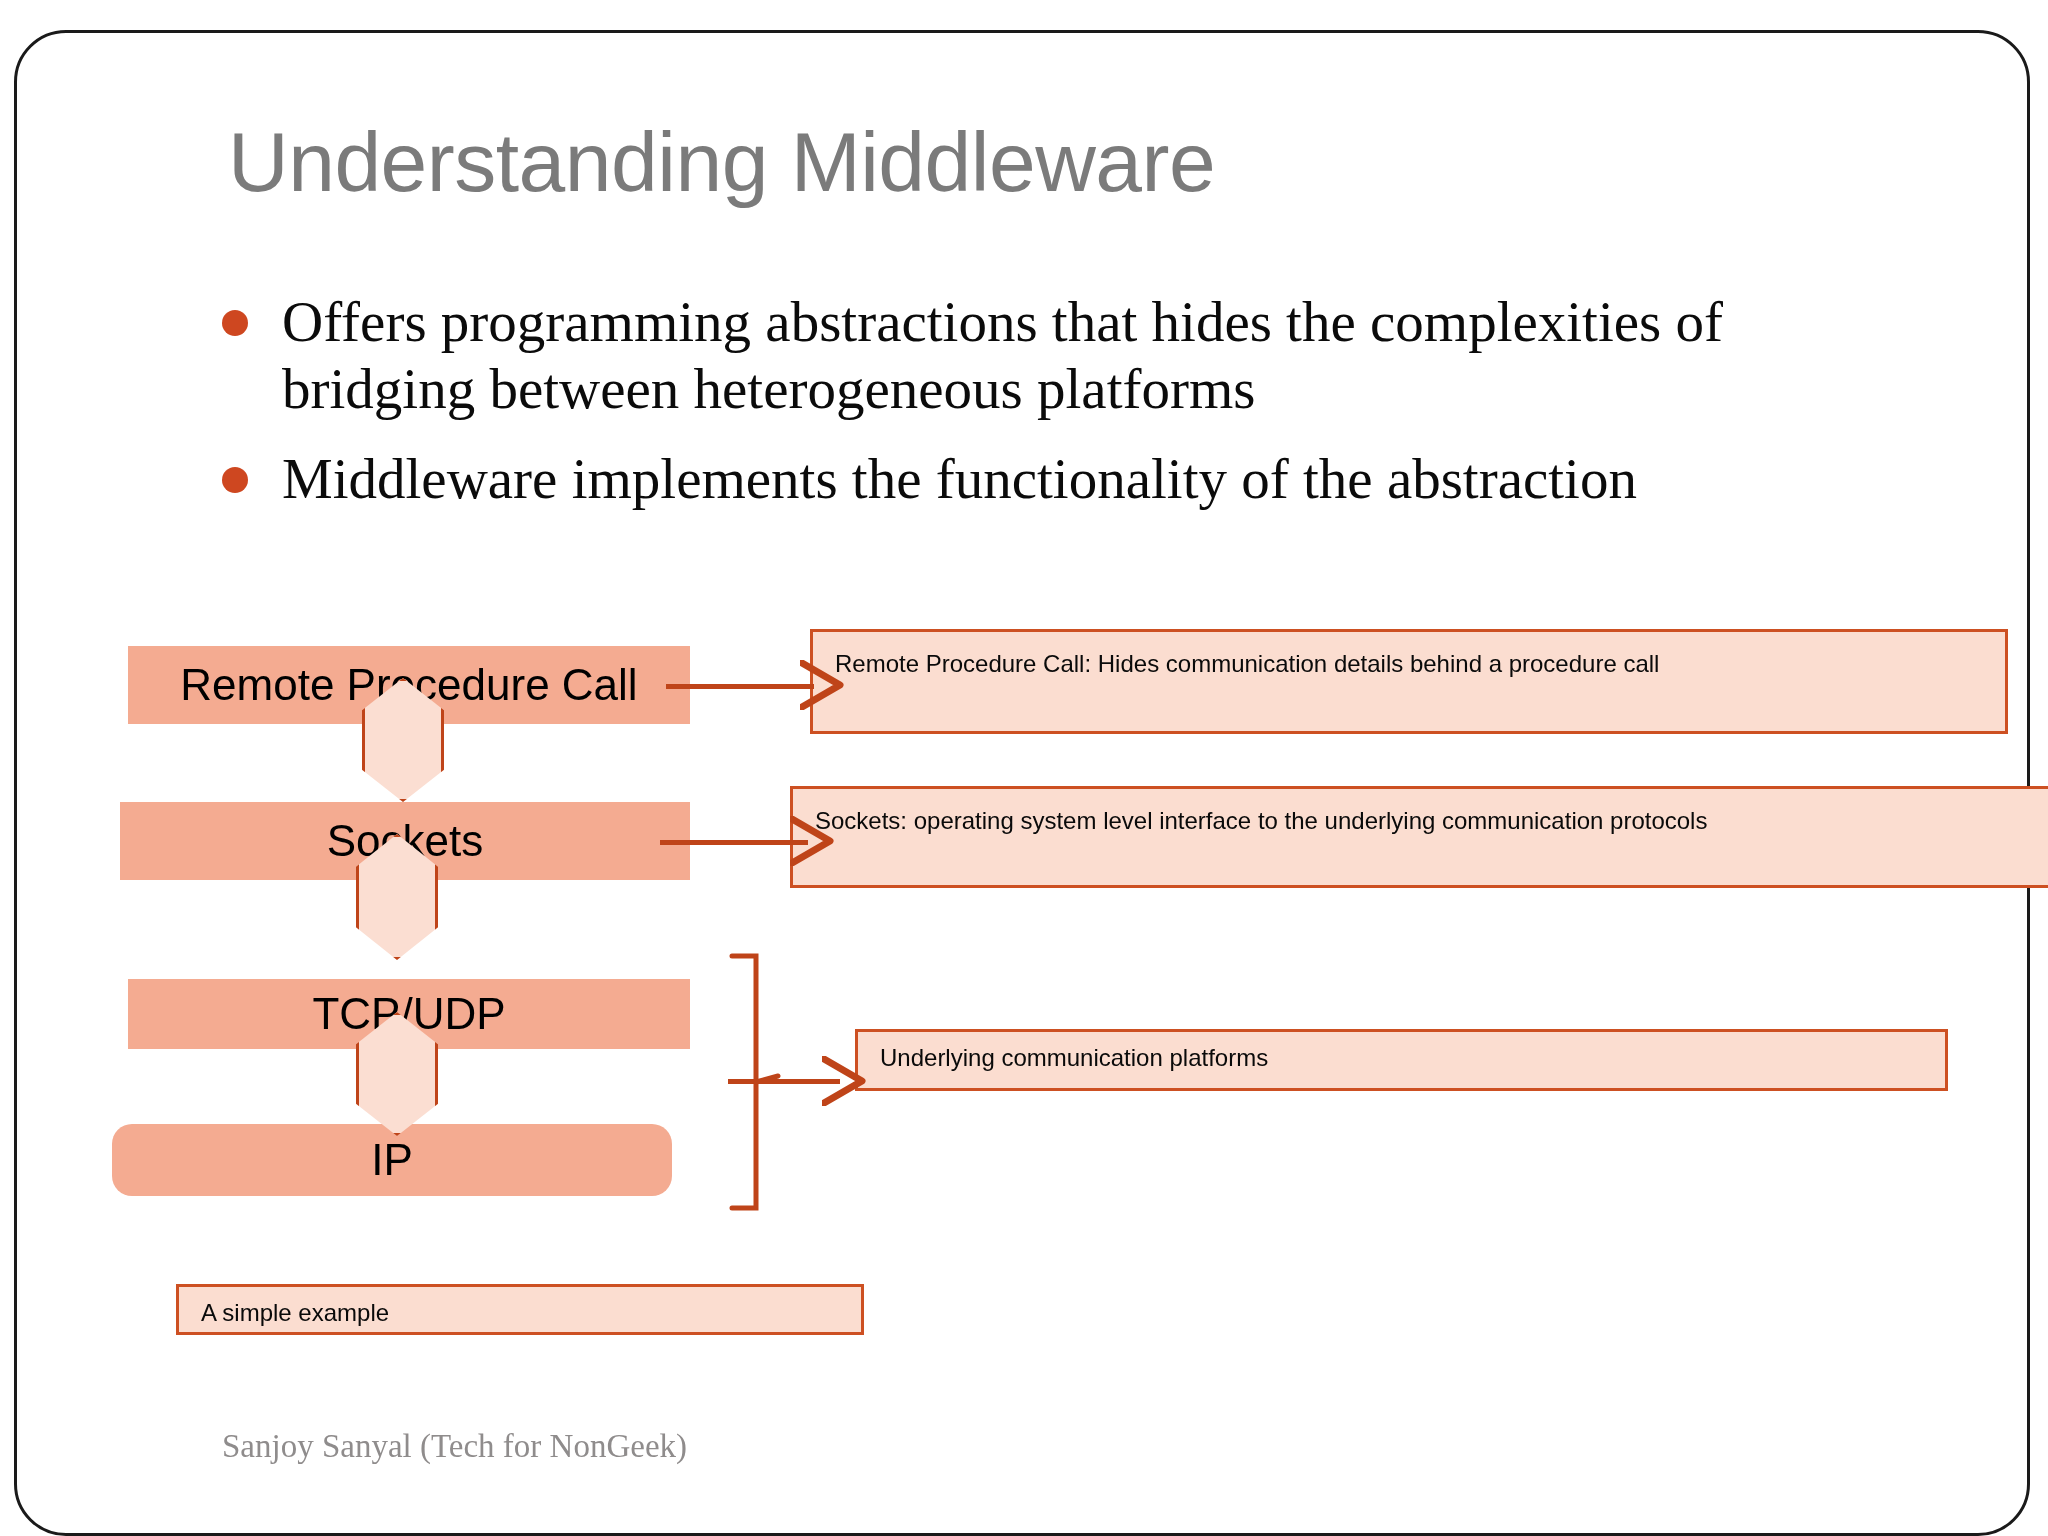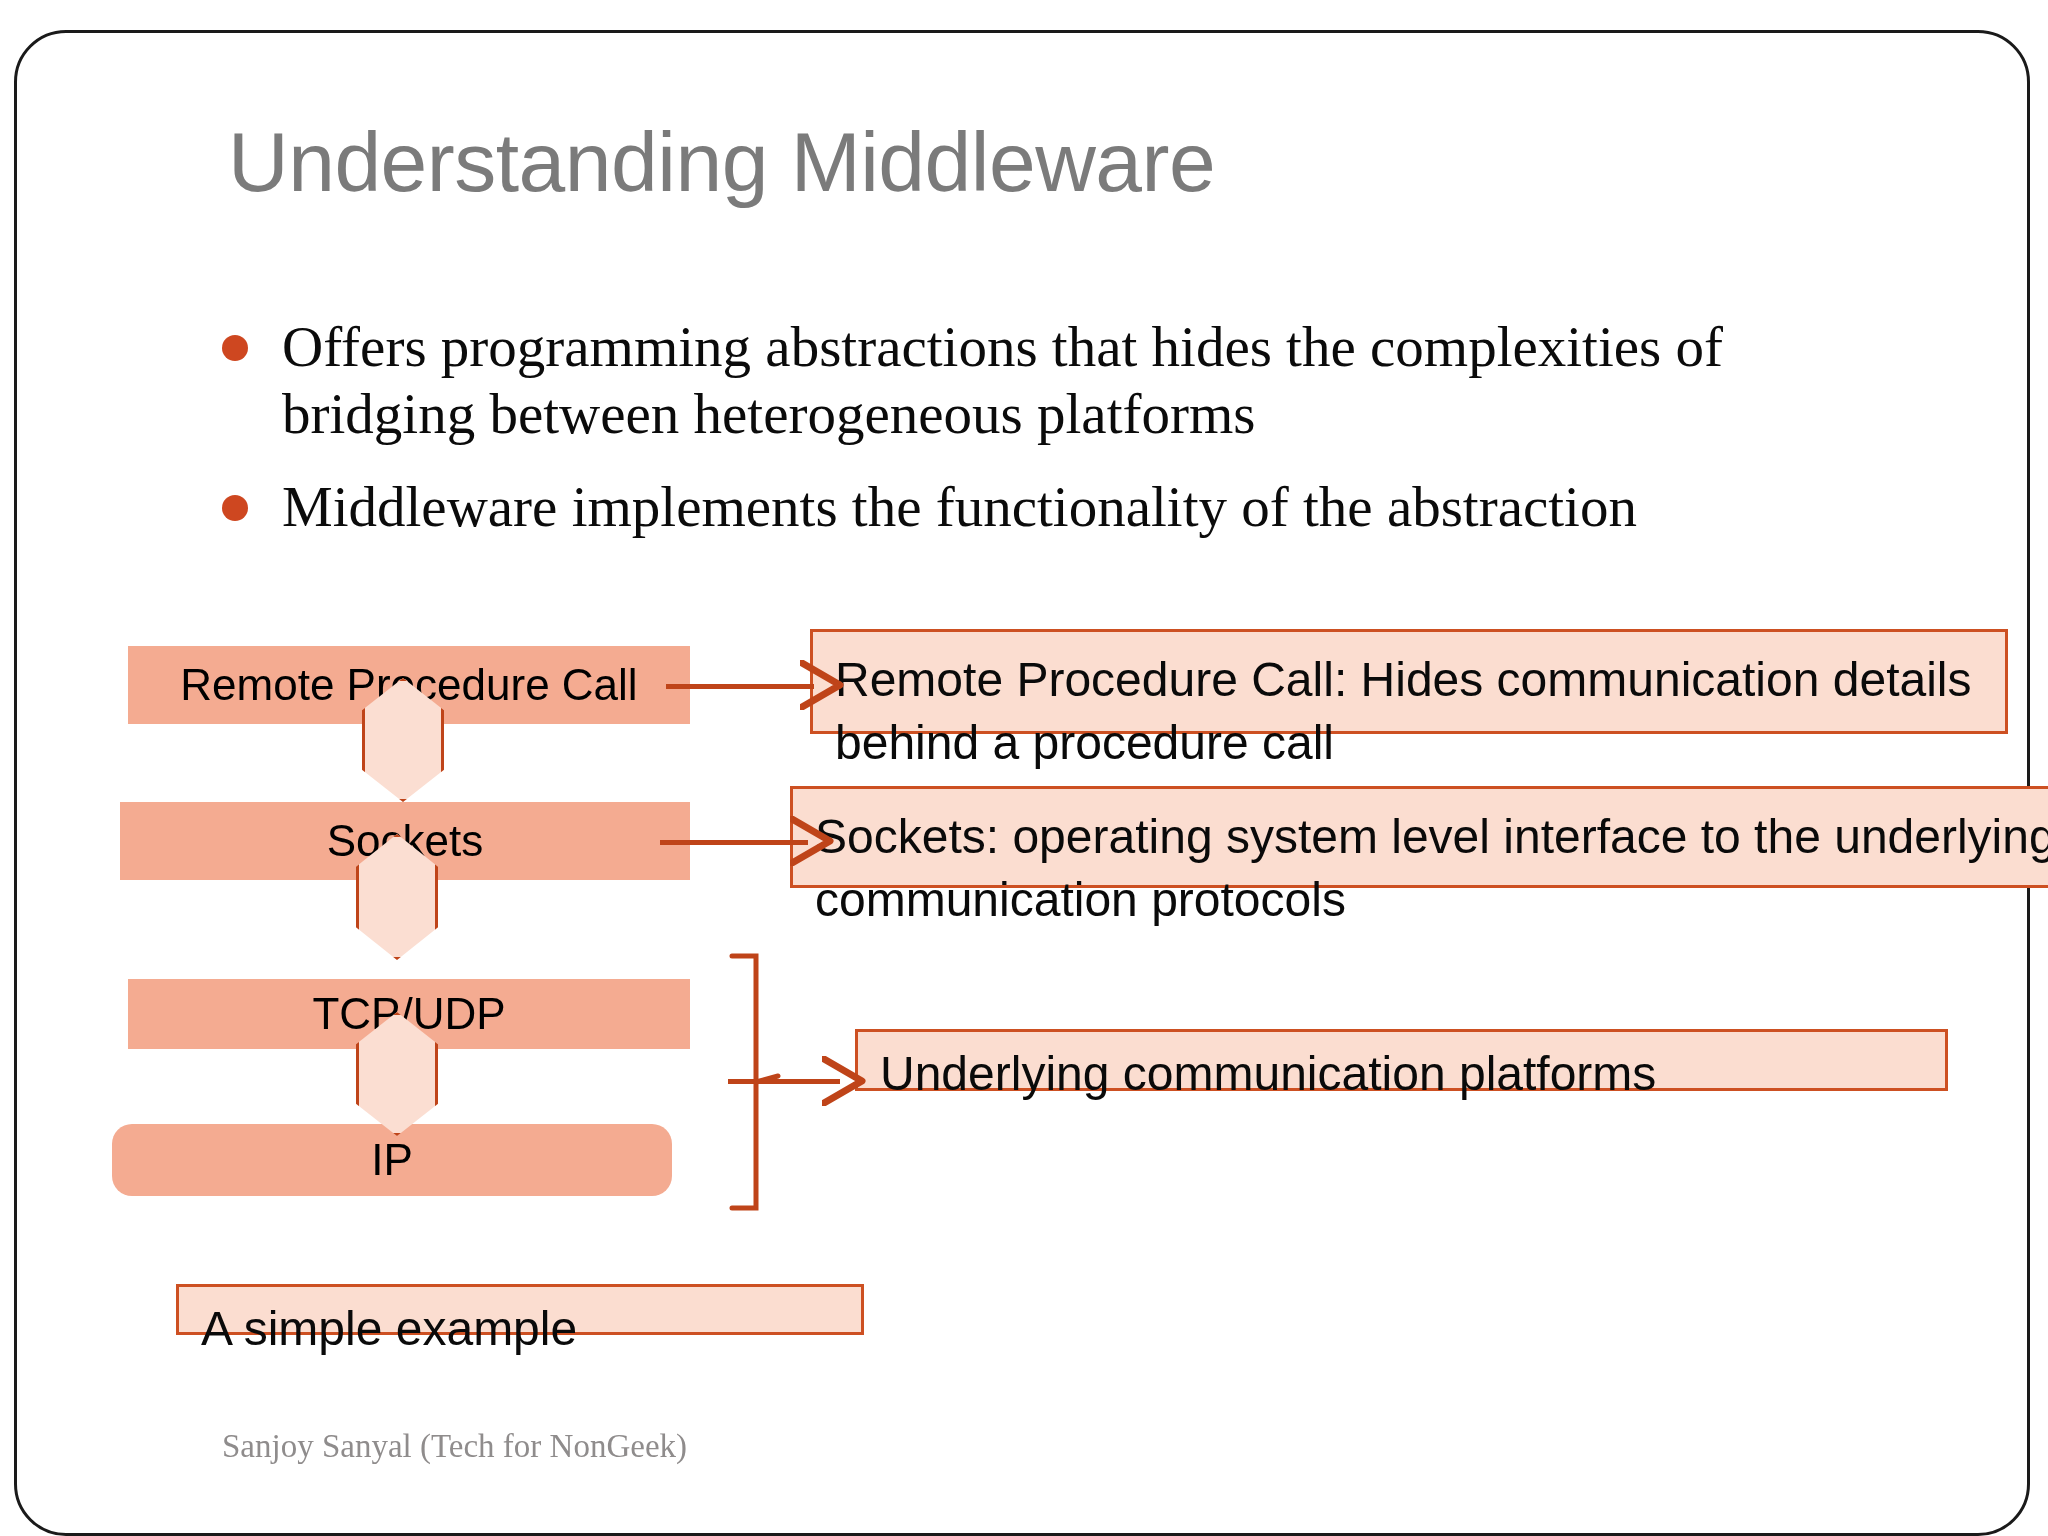--- a/index.html
+++ b/index.html
@@ -48,21 +48,20 @@
   #bullets {
     position: absolute;
     left: 222px; top: 272px;
     width: 1700px;
   }
   .bullet-row {
     position: relative;
     display: flex;
     align-items: flex-start;
     margin-bottom: 22px;
-    margin-top: 25px;
   }
   .bullet-dot {
     flex: 0 0 auto;
     width: 26px; height: 26px;
     border-radius: 50%;
     background: #ce4720;
     margin-top: 22px;
     margin-right: 34px;
   }
   .bullet-text {
@@ -97,21 +96,21 @@
     box-sizing: border-box;
     clip-path: polygon(50% 0%, 100% 26%, 100% 74%, 50% 100%, 0% 74%, 0% 26%);
     z-index: 5;
   }
   .callout {
     position: absolute;
     background: #fbddd0;
     border: 3px solid #cd5022;
     box-sizing: border-box;
     font-family: "Liberation Sans", sans-serif;
-    font-size: 48px;
+    font-size: 24px;
     line-height: 1.32;
     color: #0a0a0a;
     padding: 16px 22px 14px 22px;
   }
   .arrow-line {
     position: absolute;
     height: 5px;
     background: #bf4419;
     z-index: 4;
   }

